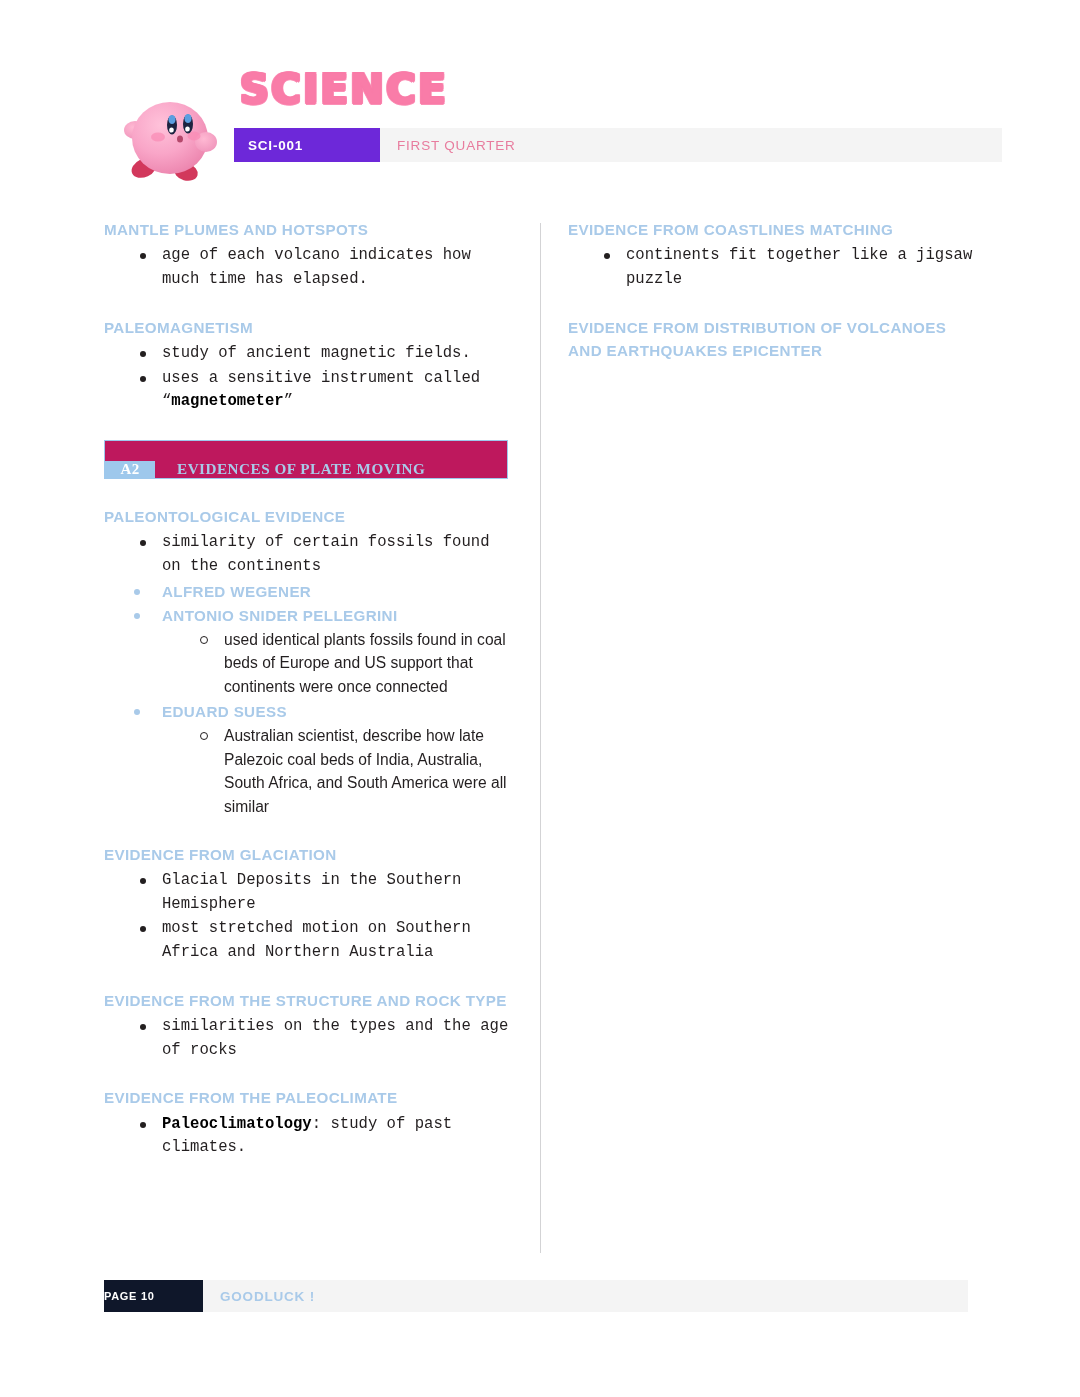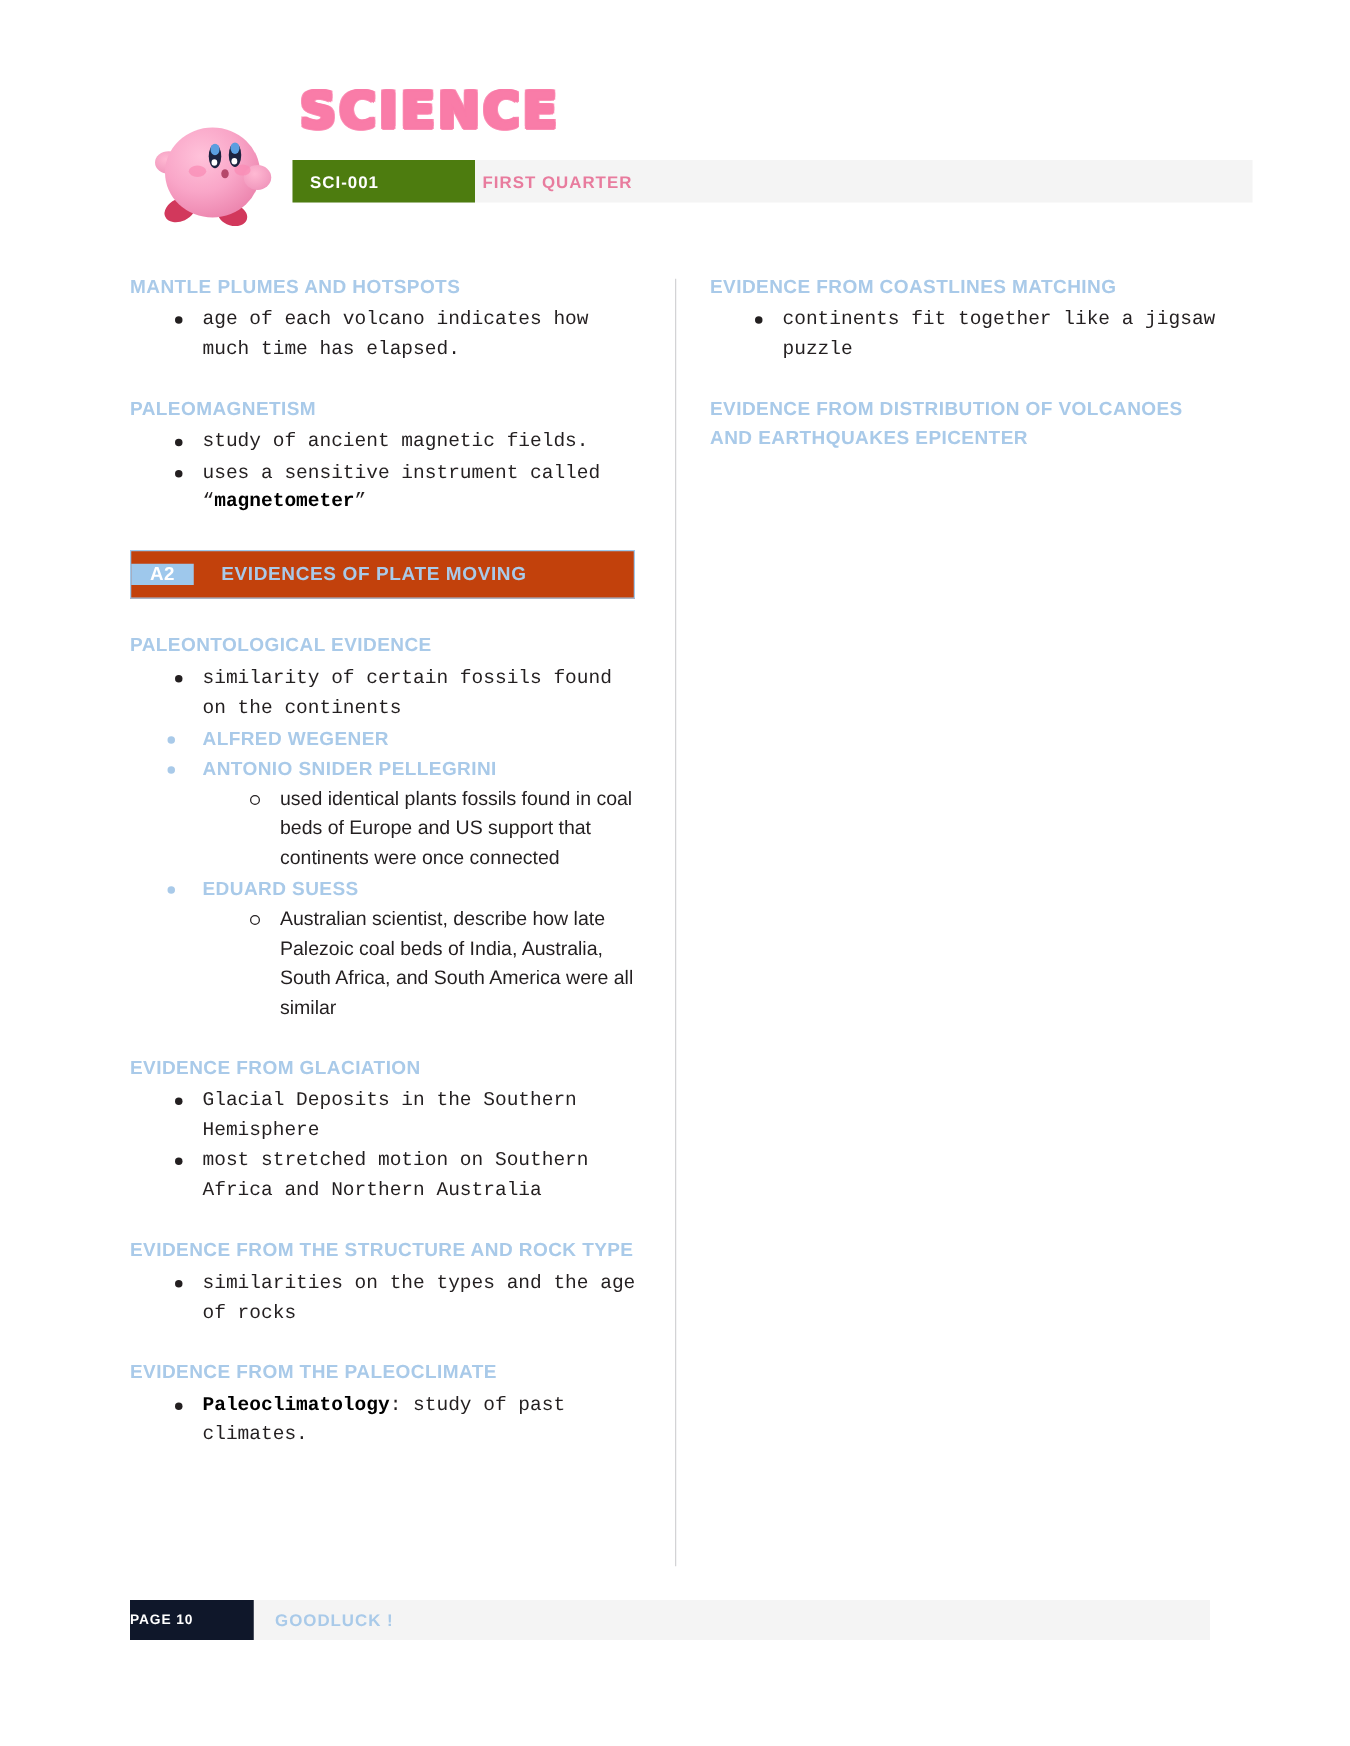--- a/index.html
+++ b/index.html
@@ -57,37 +57,37 @@
     left: 234px;
     top: 128px;
     width: 768px;
     height: 34px;
     background: #f4f4f4;
     display: flex;
     align-items: stretch;
   }
   .code-badge {
     width: 146px;
-    background: #4d7c0f;
+    background: #6d28d9;
     color: #ffffff;
     font-size: 13.5px;
     font-weight: 700;
     letter-spacing: 0.8px;
     display: flex;
     align-items: center;
     padding-left: 14px;
   }
   .quarter-label {
     flex: 1;
     display: flex;
     align-items: center;
-    padding-left: 6px;
+    padding-left: 17px;
     color: #e87c9e;
     font-size: 13.5px;
-    font-weight: 700;
+    font-weight: 400;
     letter-spacing: 0.8px;
   }
 
   
   .content {
     position: absolute;
     left: 0;
     top: 218px;
     width: 1080px;
     height: 1040px;
@@ -169,26 +169,27 @@
     border-radius: 50%;
     border: 1.3px solid #231f20;
     background: transparent;
   }
   .bold { font-weight: 700; color: #000000; }
 
   
   .section-box {
     position: relative;
     display: flex;
-    align-items: center;
+    align-items: flex-end;
     height: 39px;
     margin: 26px 0 26px 0;
     width: 404px;
-    background: #c2410c;
+    background: #be185d;
     border: 1.4px solid #9ec8ec;
+    font-family: Liberation Serif, serif;
   }
   .section-tag {
     width: 50px;
     background: #9ec8ec;
     color: #ffffff;
     font-size: 15px;
     font-weight: 700;
     display: flex;
     align-items: center;
     justify-content: center;

